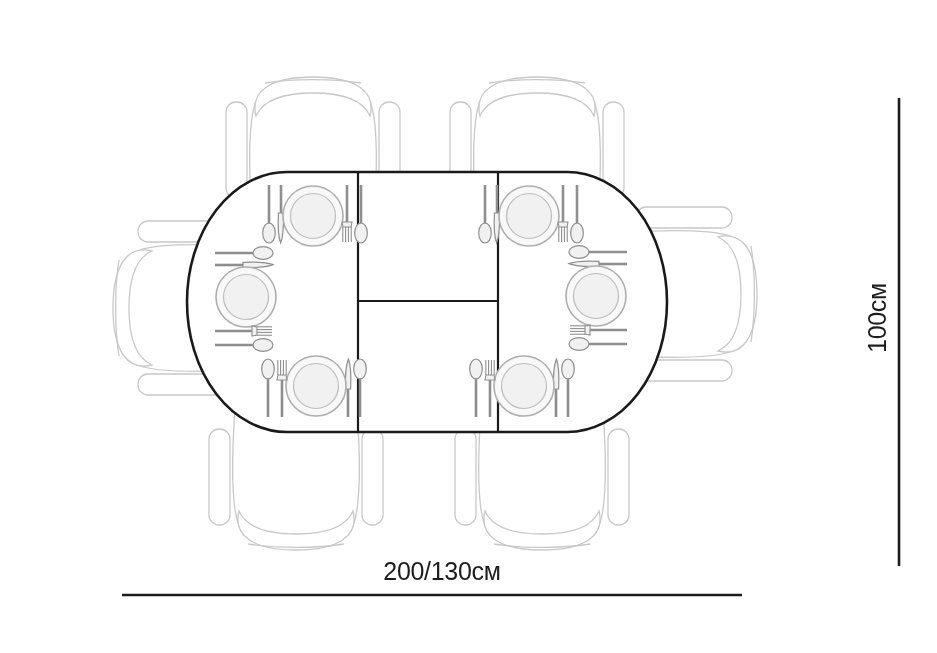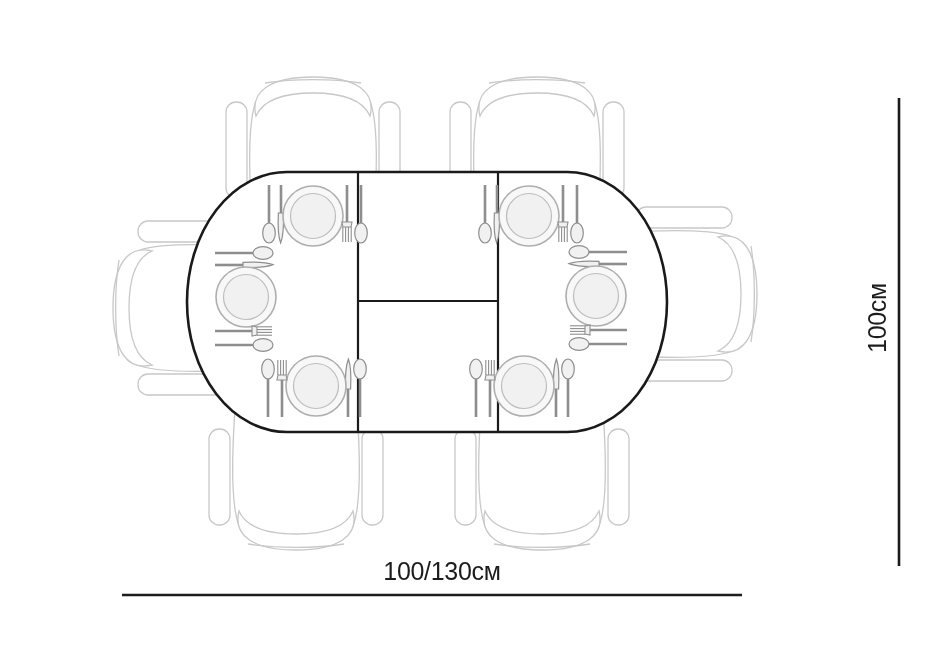--- a/index.html
+++ b/index.html
@@ -108,16 +108,16 @@
       <use href="#setting" xlink:href="#setting" transform="matrix(0 1 1 0 246 297)"></use>
       <use href="#setting" xlink:href="#setting" transform="matrix(0 1 -1 0 596 296)"></use>
     </g>
 
     <g>
       <line x1="122" y1="595" x2="742" y2="595" stroke="#1c1c1c" stroke-width="2.6"></line>
       <line x1="899" y1="98" x2="899" y2="566" stroke="#1c1c1c" stroke-width="2.6"></line>
     </g>
   </svg>
 
-  <div class="dim-label dim-width">100/130см</div>
+  <div class="dim-label dim-width">200/130см</div>
 
   <div class="dim-label dim-depth">100см</div>
 </div>
 
 </body></html>

